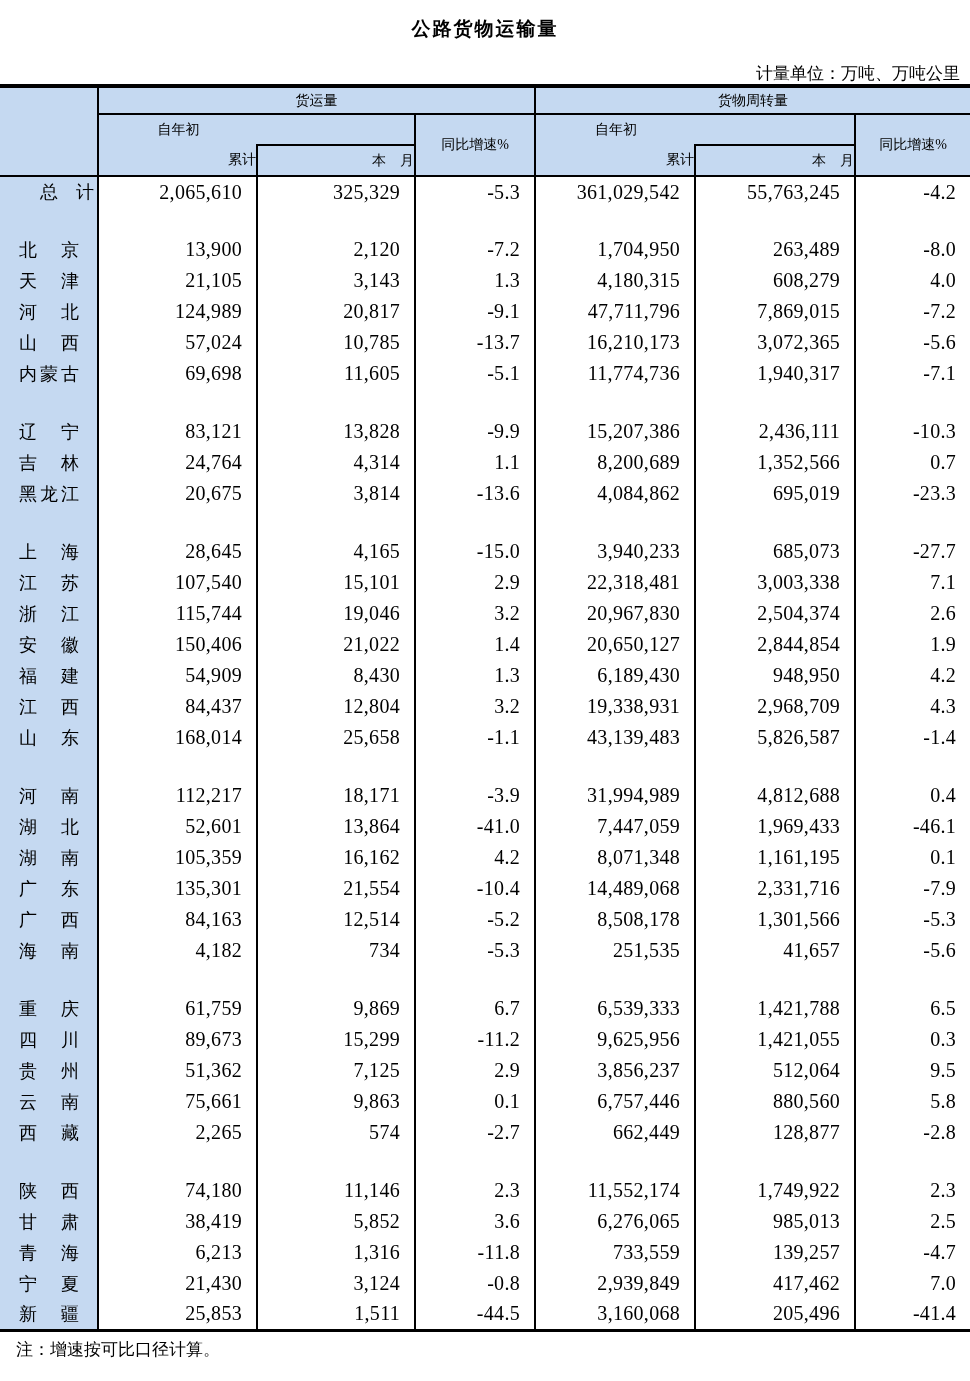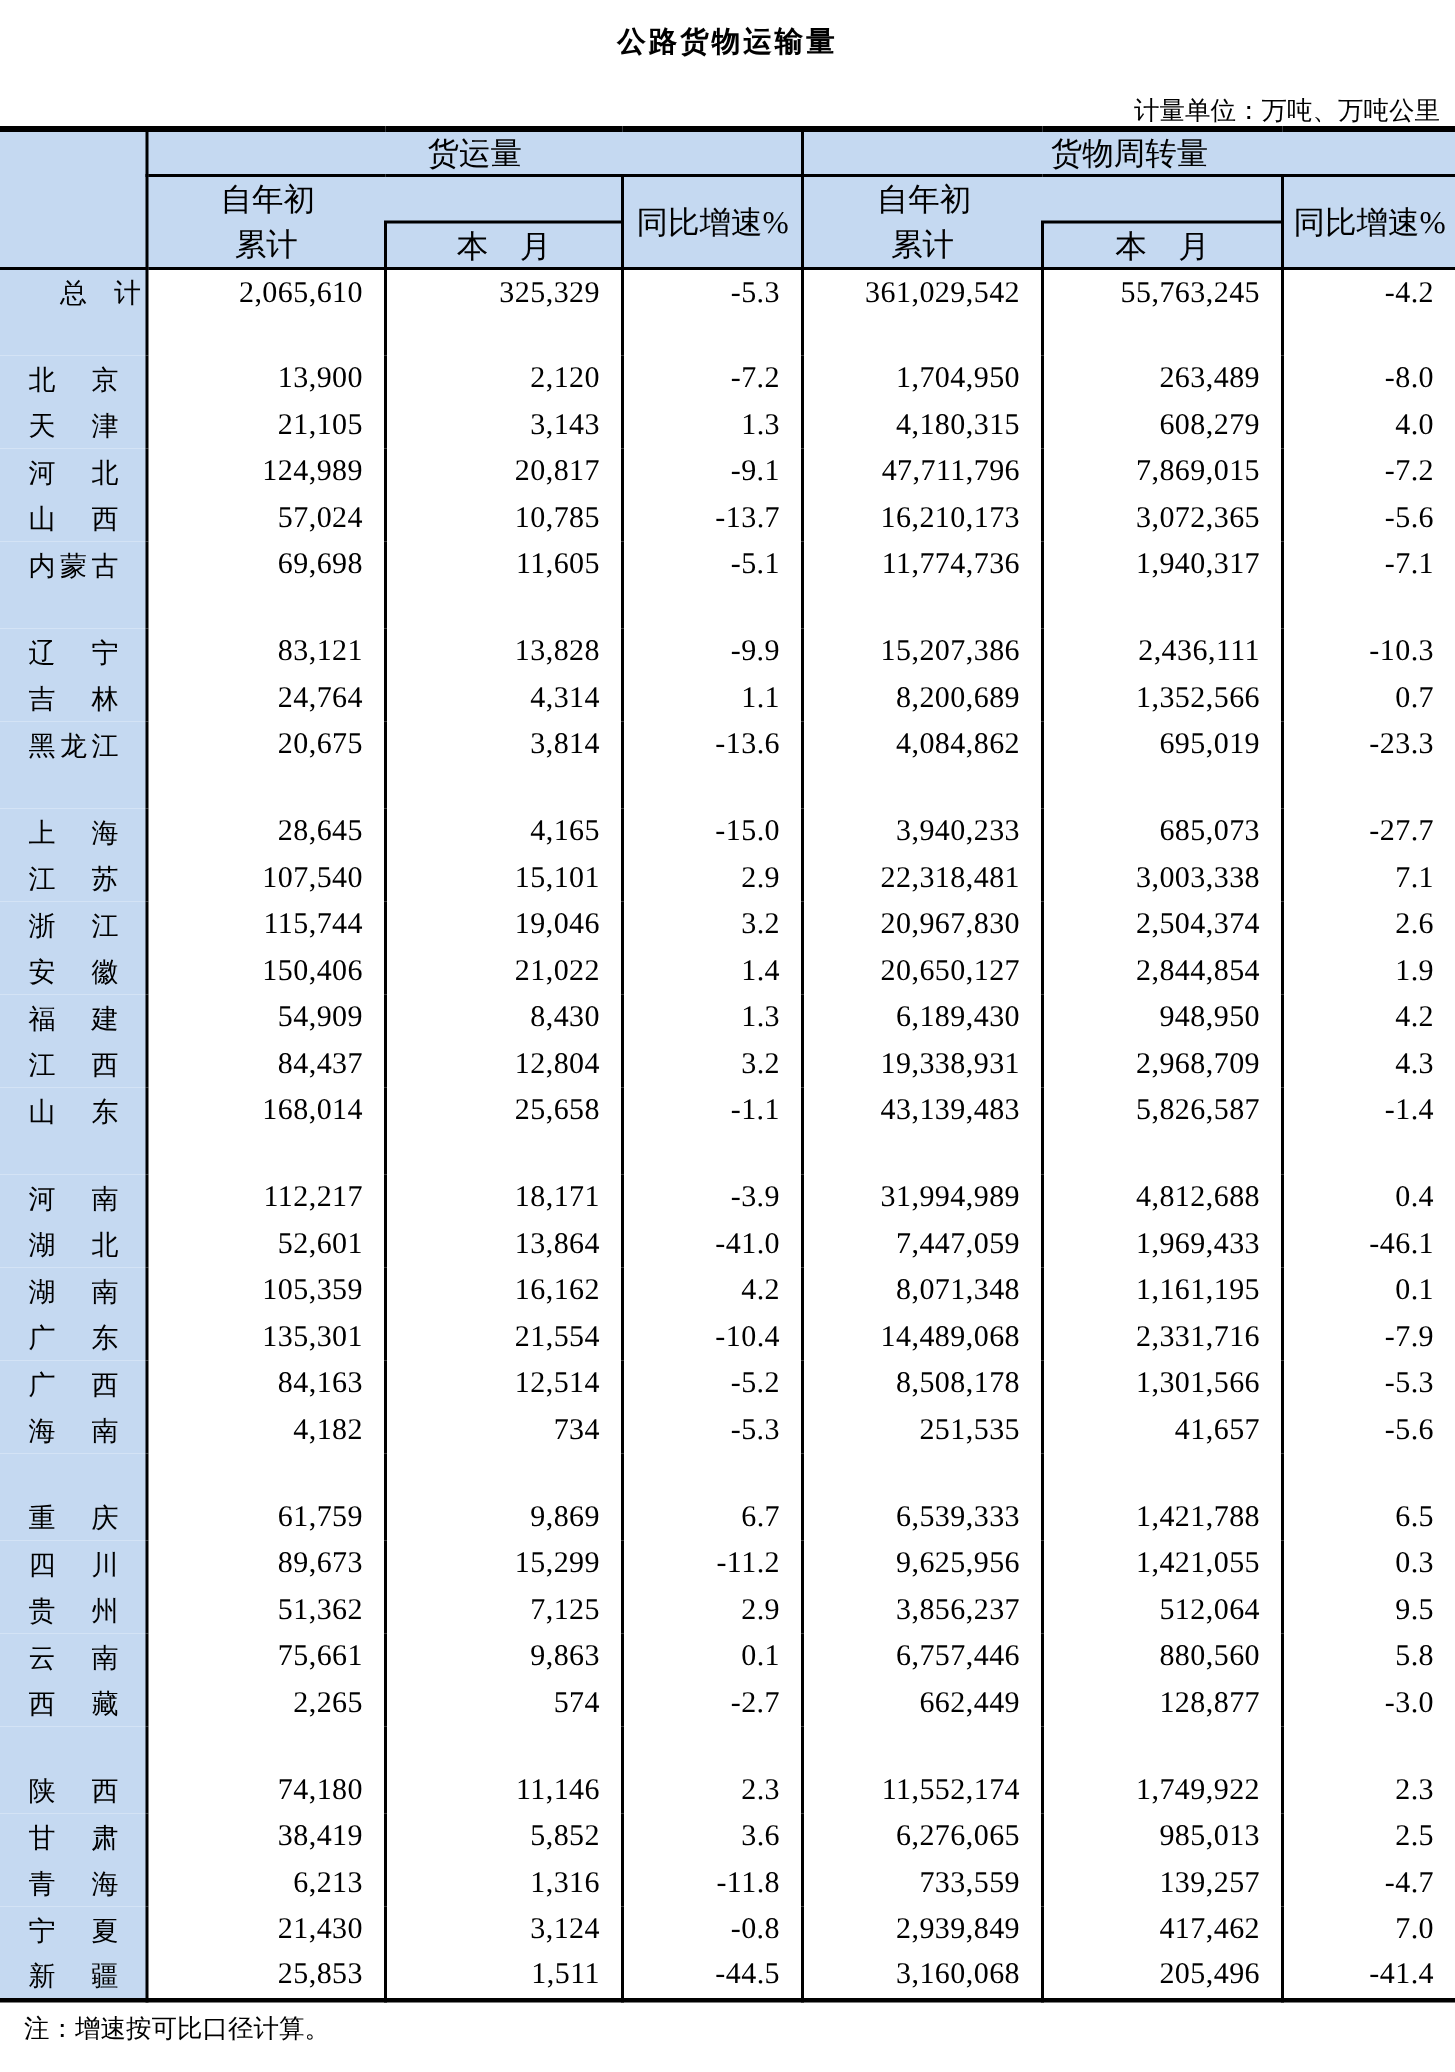--- a/index.html
+++ b/index.html
@@ -23,24 +23,24 @@
     margin-top: 16px; padding-right: 10px;
   }
   table.report {
     width: 970px;
     border-collapse: collapse;
     table-layout: fixed;
     border-top: 4px solid #000;
     border-bottom: 3px solid #000;
   }
   th, td { padding: 0; font-weight: normal; vertical-align: middle; }
-  .hd { background: var(--hbg, #c5d9f1); text-align: center; font-size: 21px; }
+  .hd { background: var(--hbg, #c5d9f1); text-align: center; font-size: 14px; }
   tr.h1 .hd, tr.h1 .corner { height: 28px; }
   tr.h2 .hd { height: 31px; }
-  tr.h3 .hd { height: 31px; }
+  tr.h3 .hd { height: 31px; text-align: right; }
   .corner { background: var(--hbg, #c5d9f1); }
   .br { border-right: 2px solid #000; }
   .bb { border-bottom: 2px solid #000; }
   .bt { border-top: 2px solid #000; }
   .bl { border-left: 2px solid #000; }
   .cum-inner { width: 159px; text-align: center; }
   .cum-inner.g2 { width: 160px; }
   td.prov {
     background: var(--hbg, #c5d9f1);
     border-right: 2px solid #000;
@@ -382,21 +382,21 @@
         <td class="num">880,560</td>
         <td class="num lc">5.8</td>
       </tr>
       <tr>
         <td class="prov"><span class="prov-label">西　藏</span></td>
         <td class="num">2,265</td>
         <td class="num">574</td>
         <td class="num">-2.7</td>
         <td class="num">662,449</td>
         <td class="num">128,877</td>
-        <td class="num lc">-3.0</td>
+        <td class="num lc">-2.8</td>
       </tr>
       <tr class="spacer">
         <td class="prov"></td>
         <td class="num"></td>
         <td class="num"></td>
         <td class="num"></td>
         <td class="num"></td>
         <td class="num"></td>
         <td class="num lc"></td>
       </tr>

